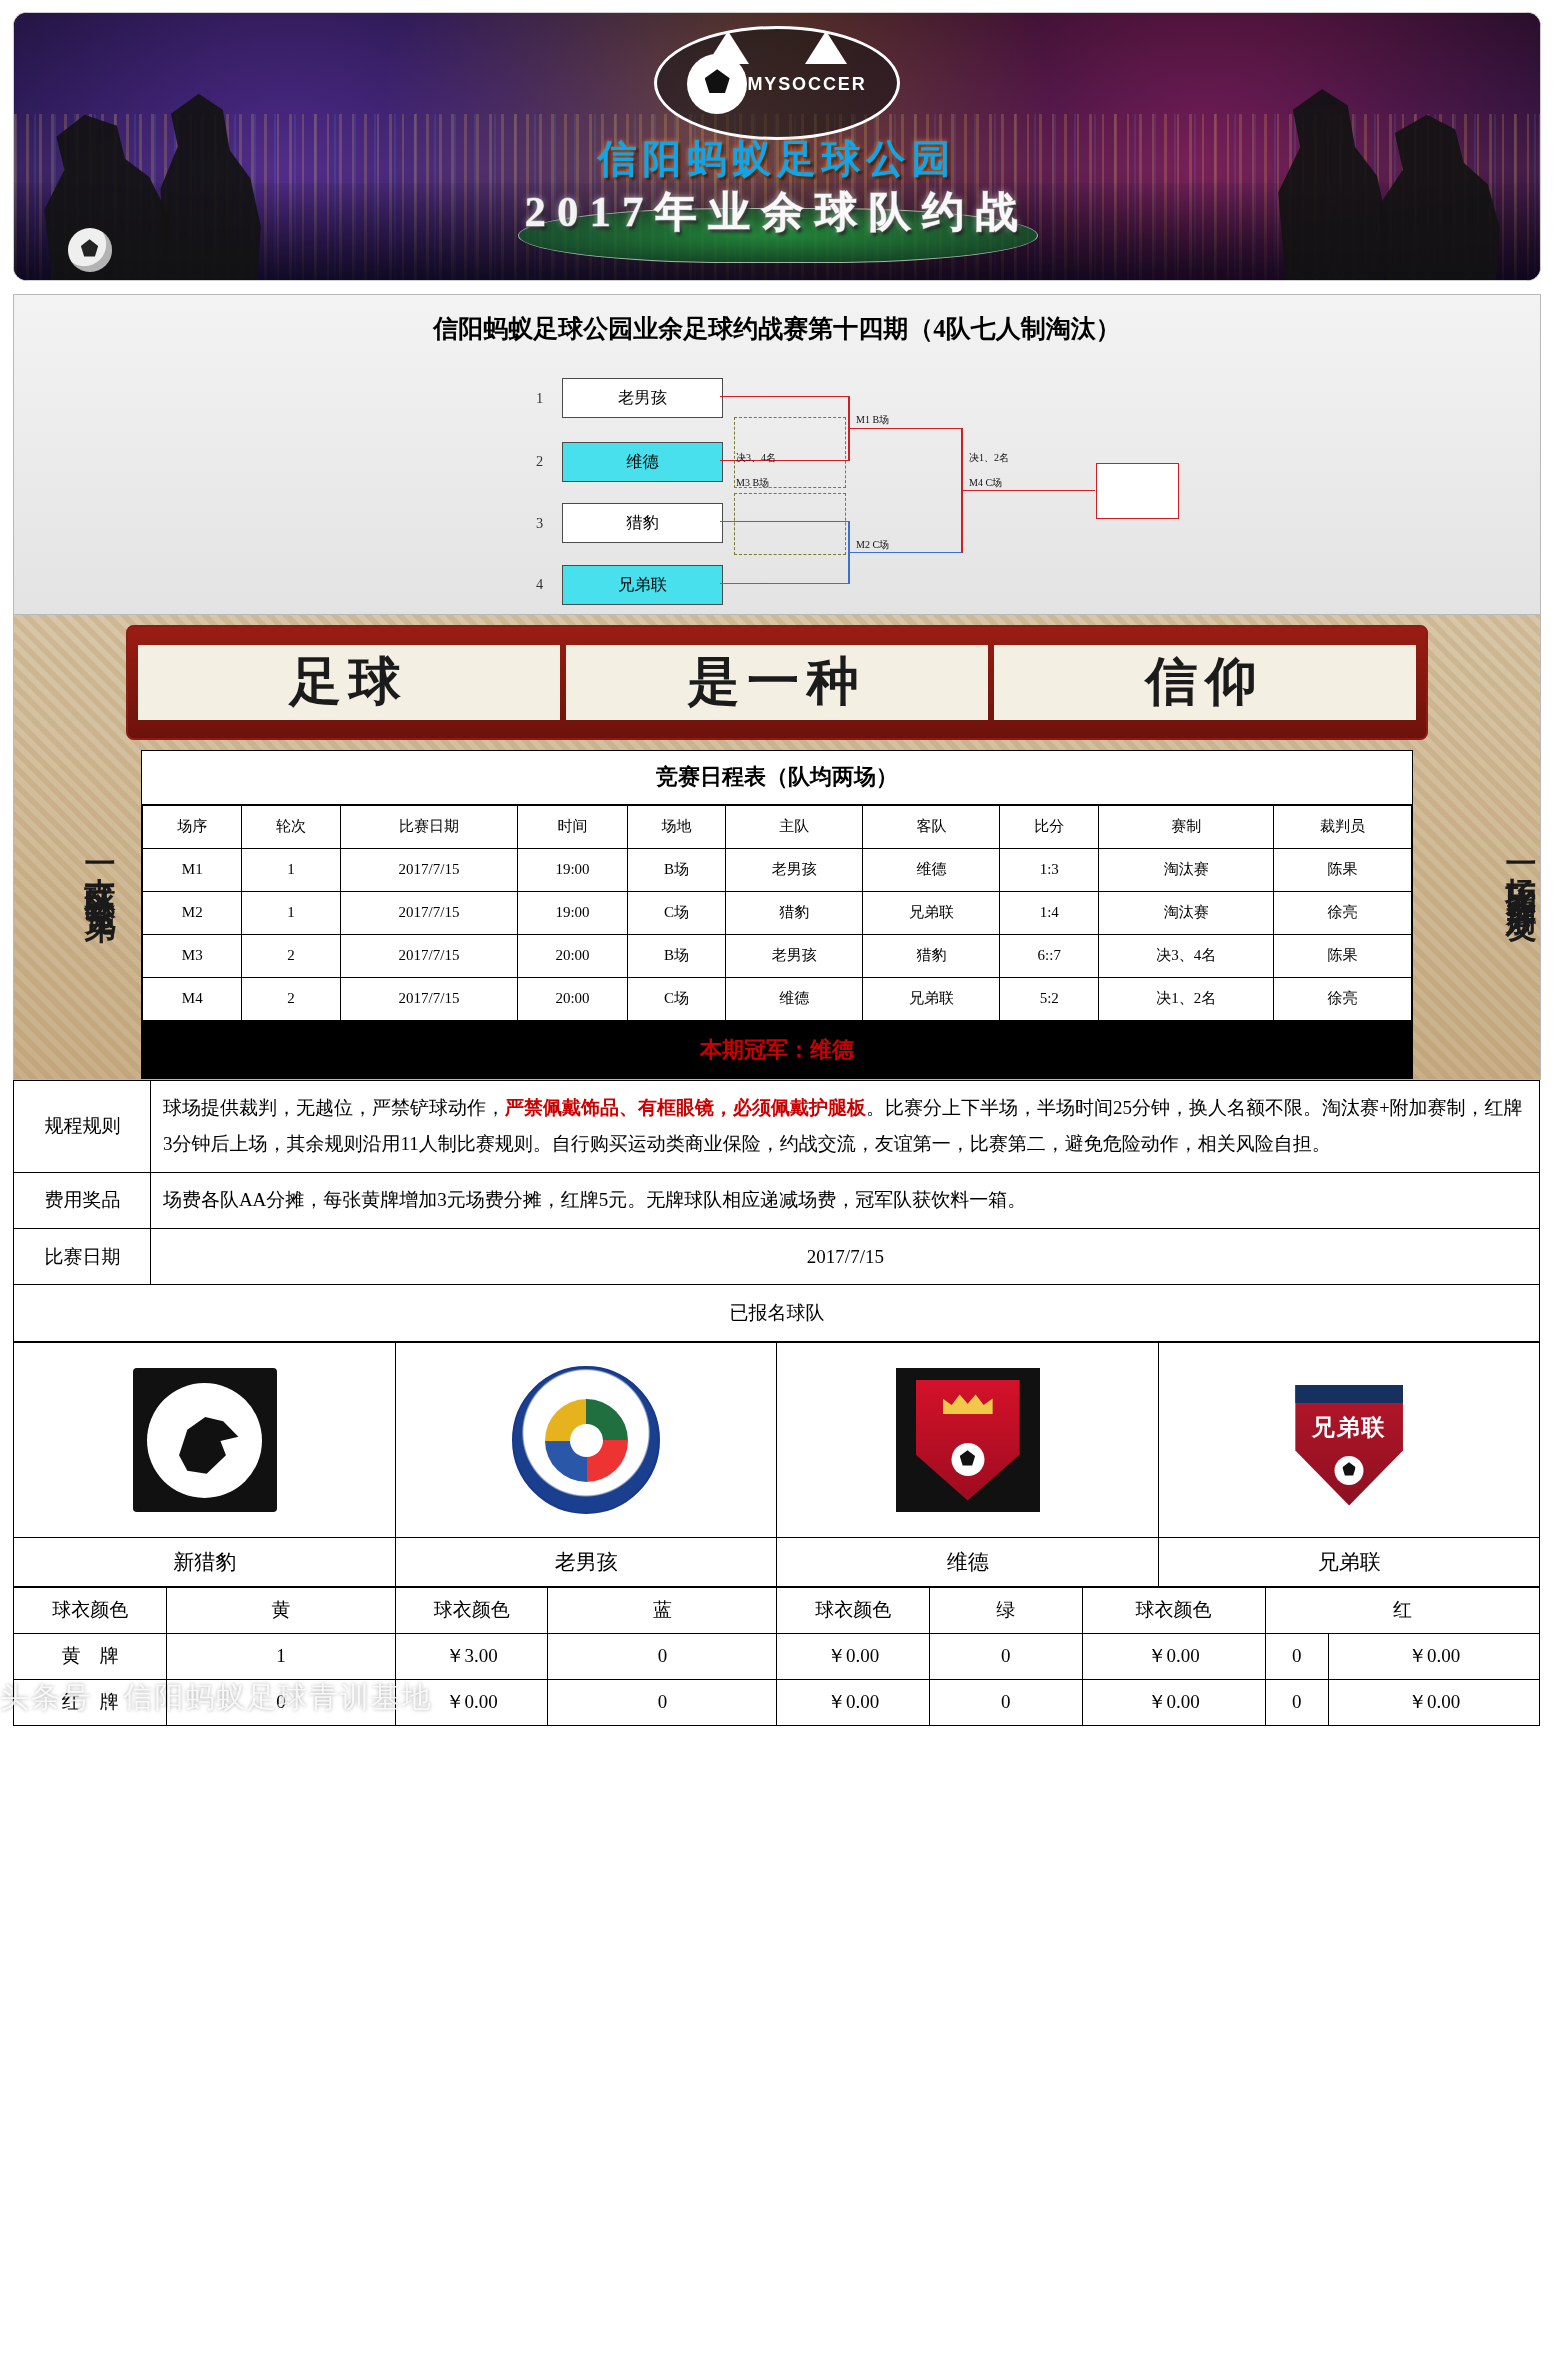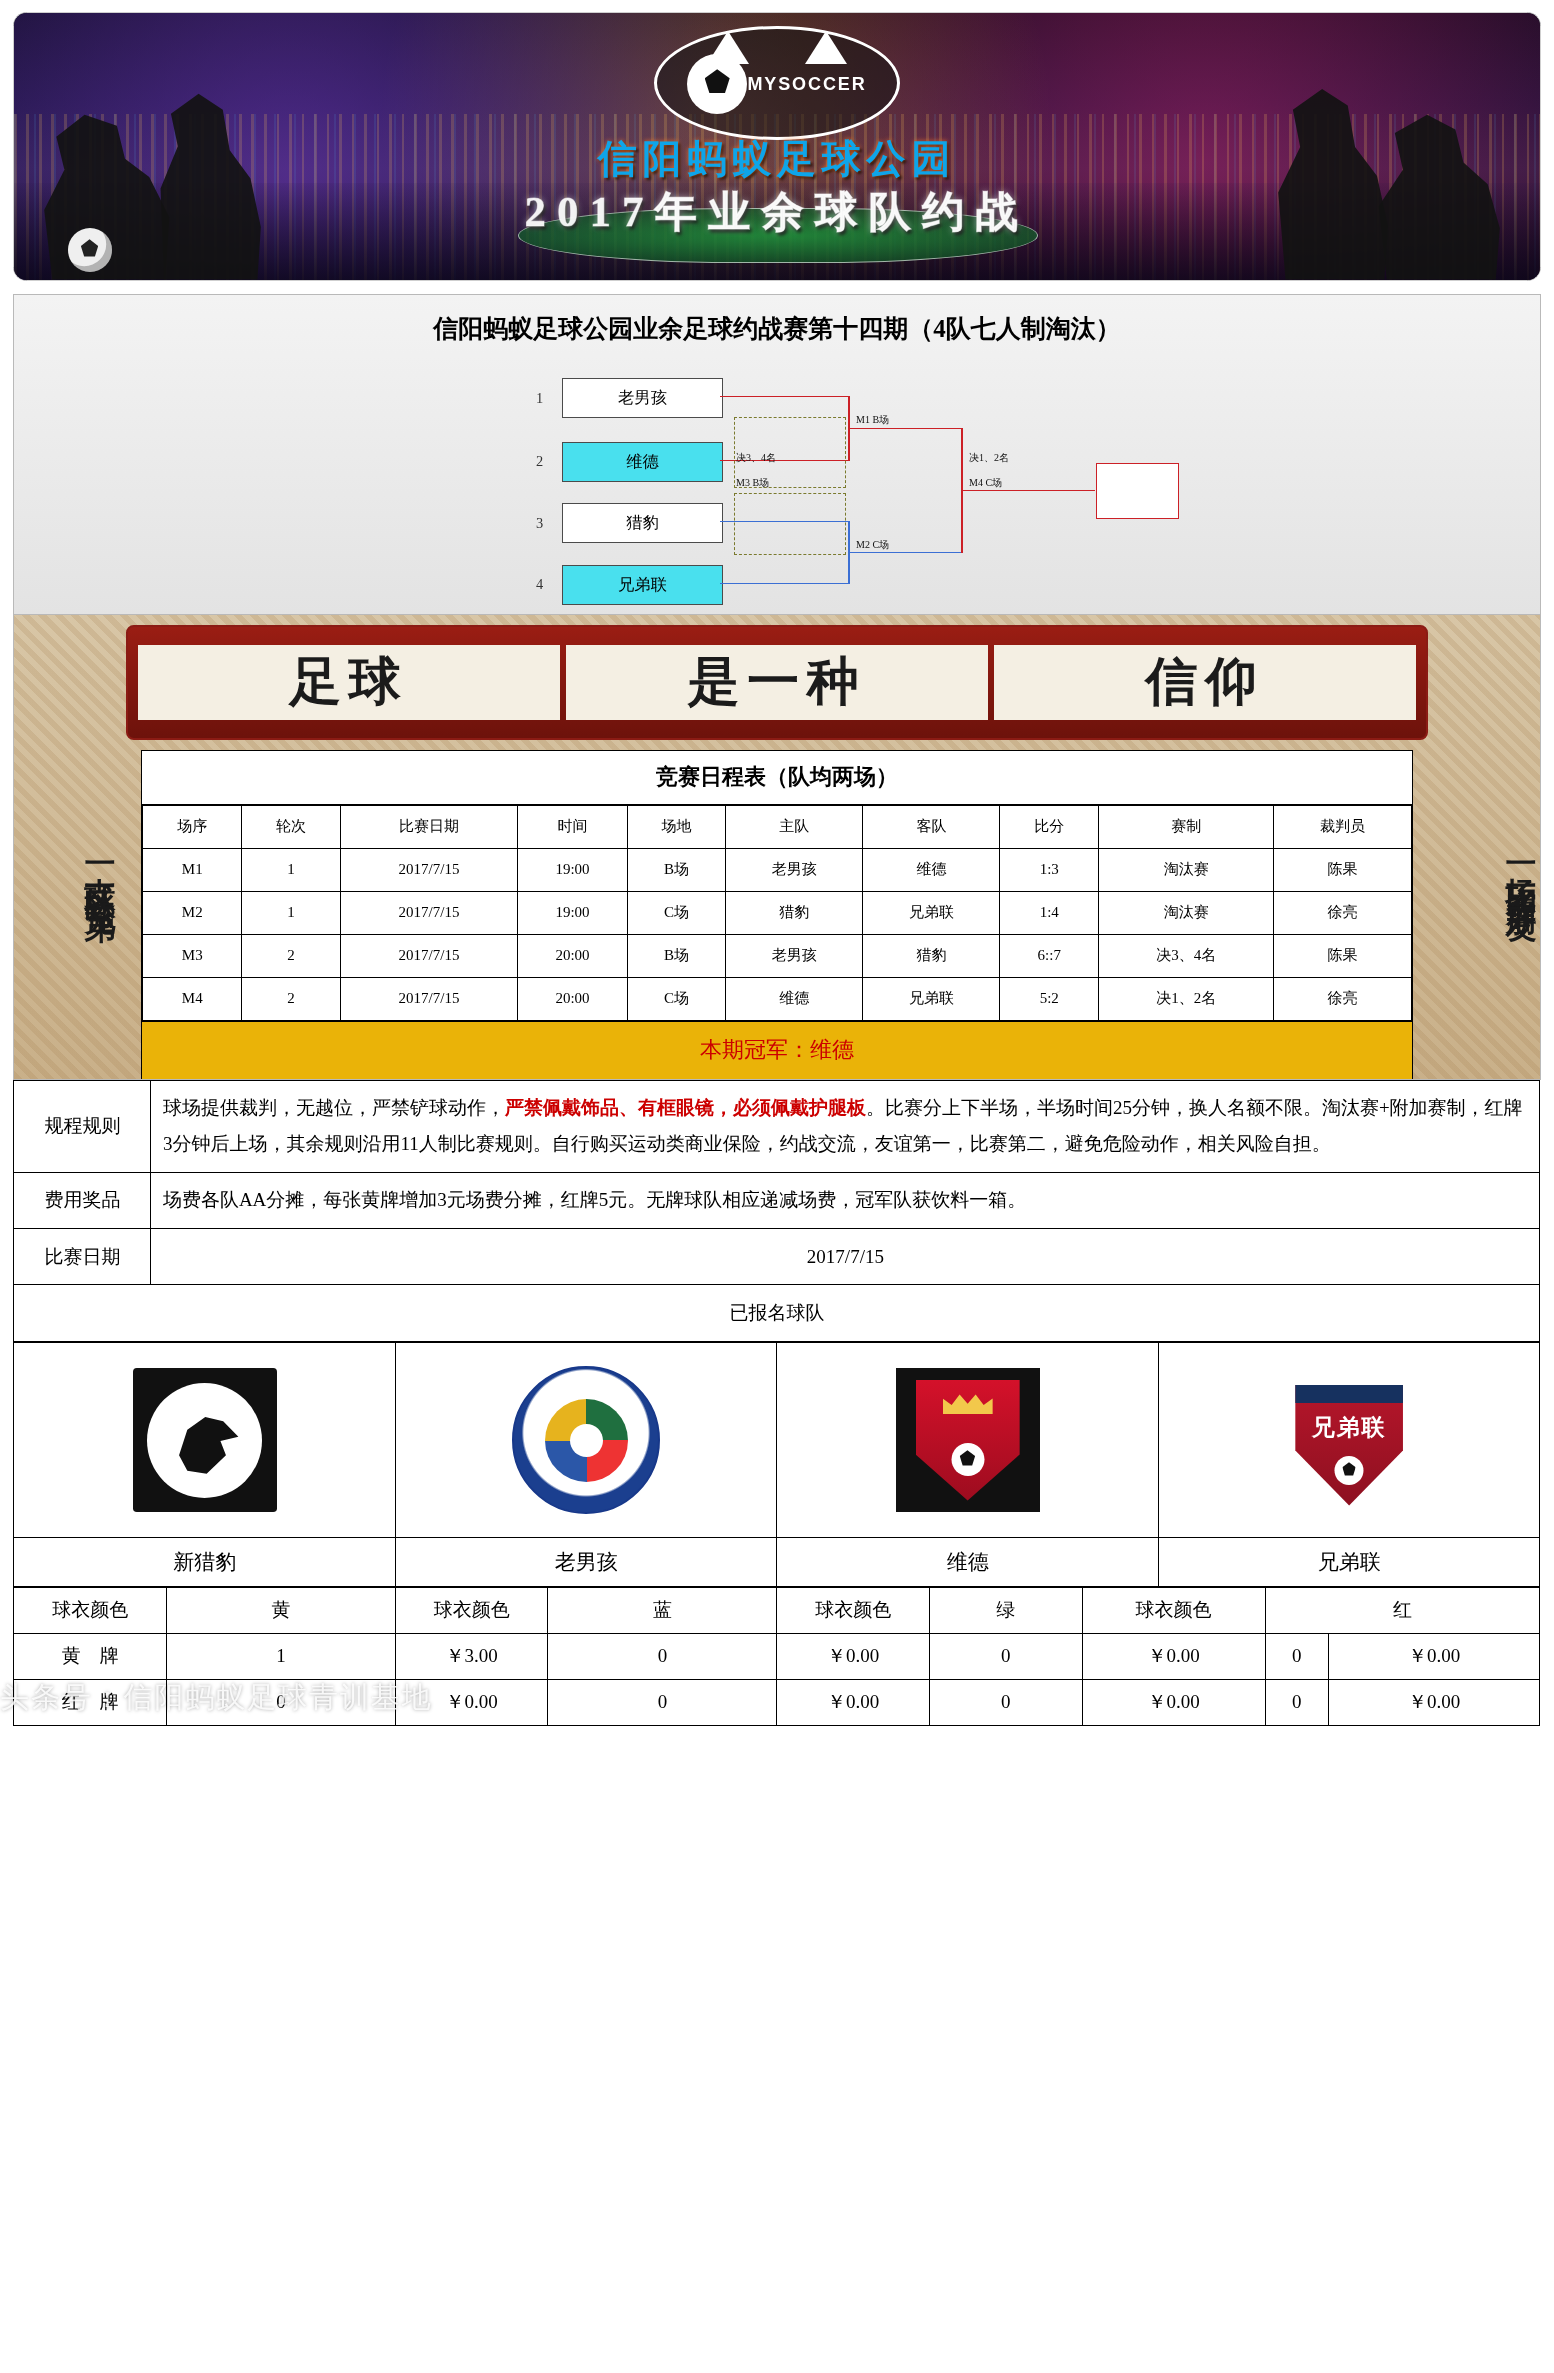--- a/index.html
+++ b/index.html
@@ -312,25 +312,25 @@
   table.sched th, table.sched td {
     border: 1px solid #000;
     text-align: center;
     padding: 11.5px 3.8px;
     font-weight: normal;
   }
   table.sched th { font-weight: normal; }
   .champ-row {
     text-align: center;
     font-size: 22px;
-    font-weight: normal;
+    font-weight: bold;
     color: #cc0000;
     padding: 13.4px 0;
     border-top: 1px solid #000;
-    background: #eab308;
+    background: #000000;
   }
 
   
   .rules-table {
     width: calc(100% - 27px);
     margin: 0 13.4px;
     border-collapse: collapse;
     font-size: 19px;
     background: #fff;
   }

